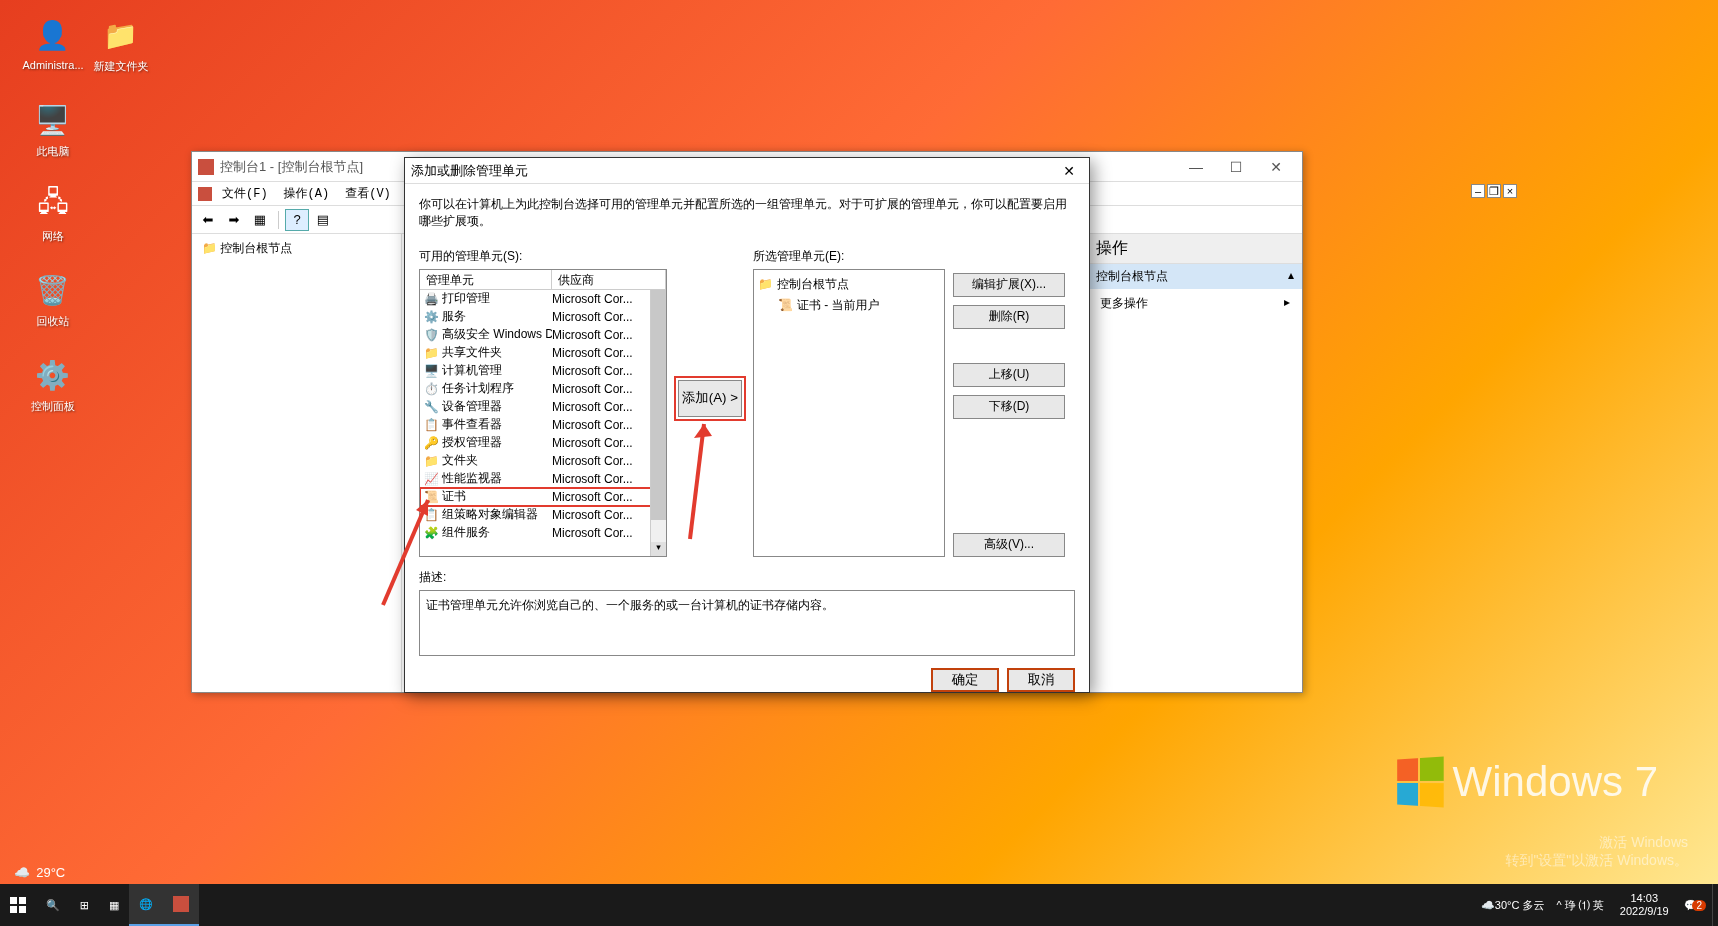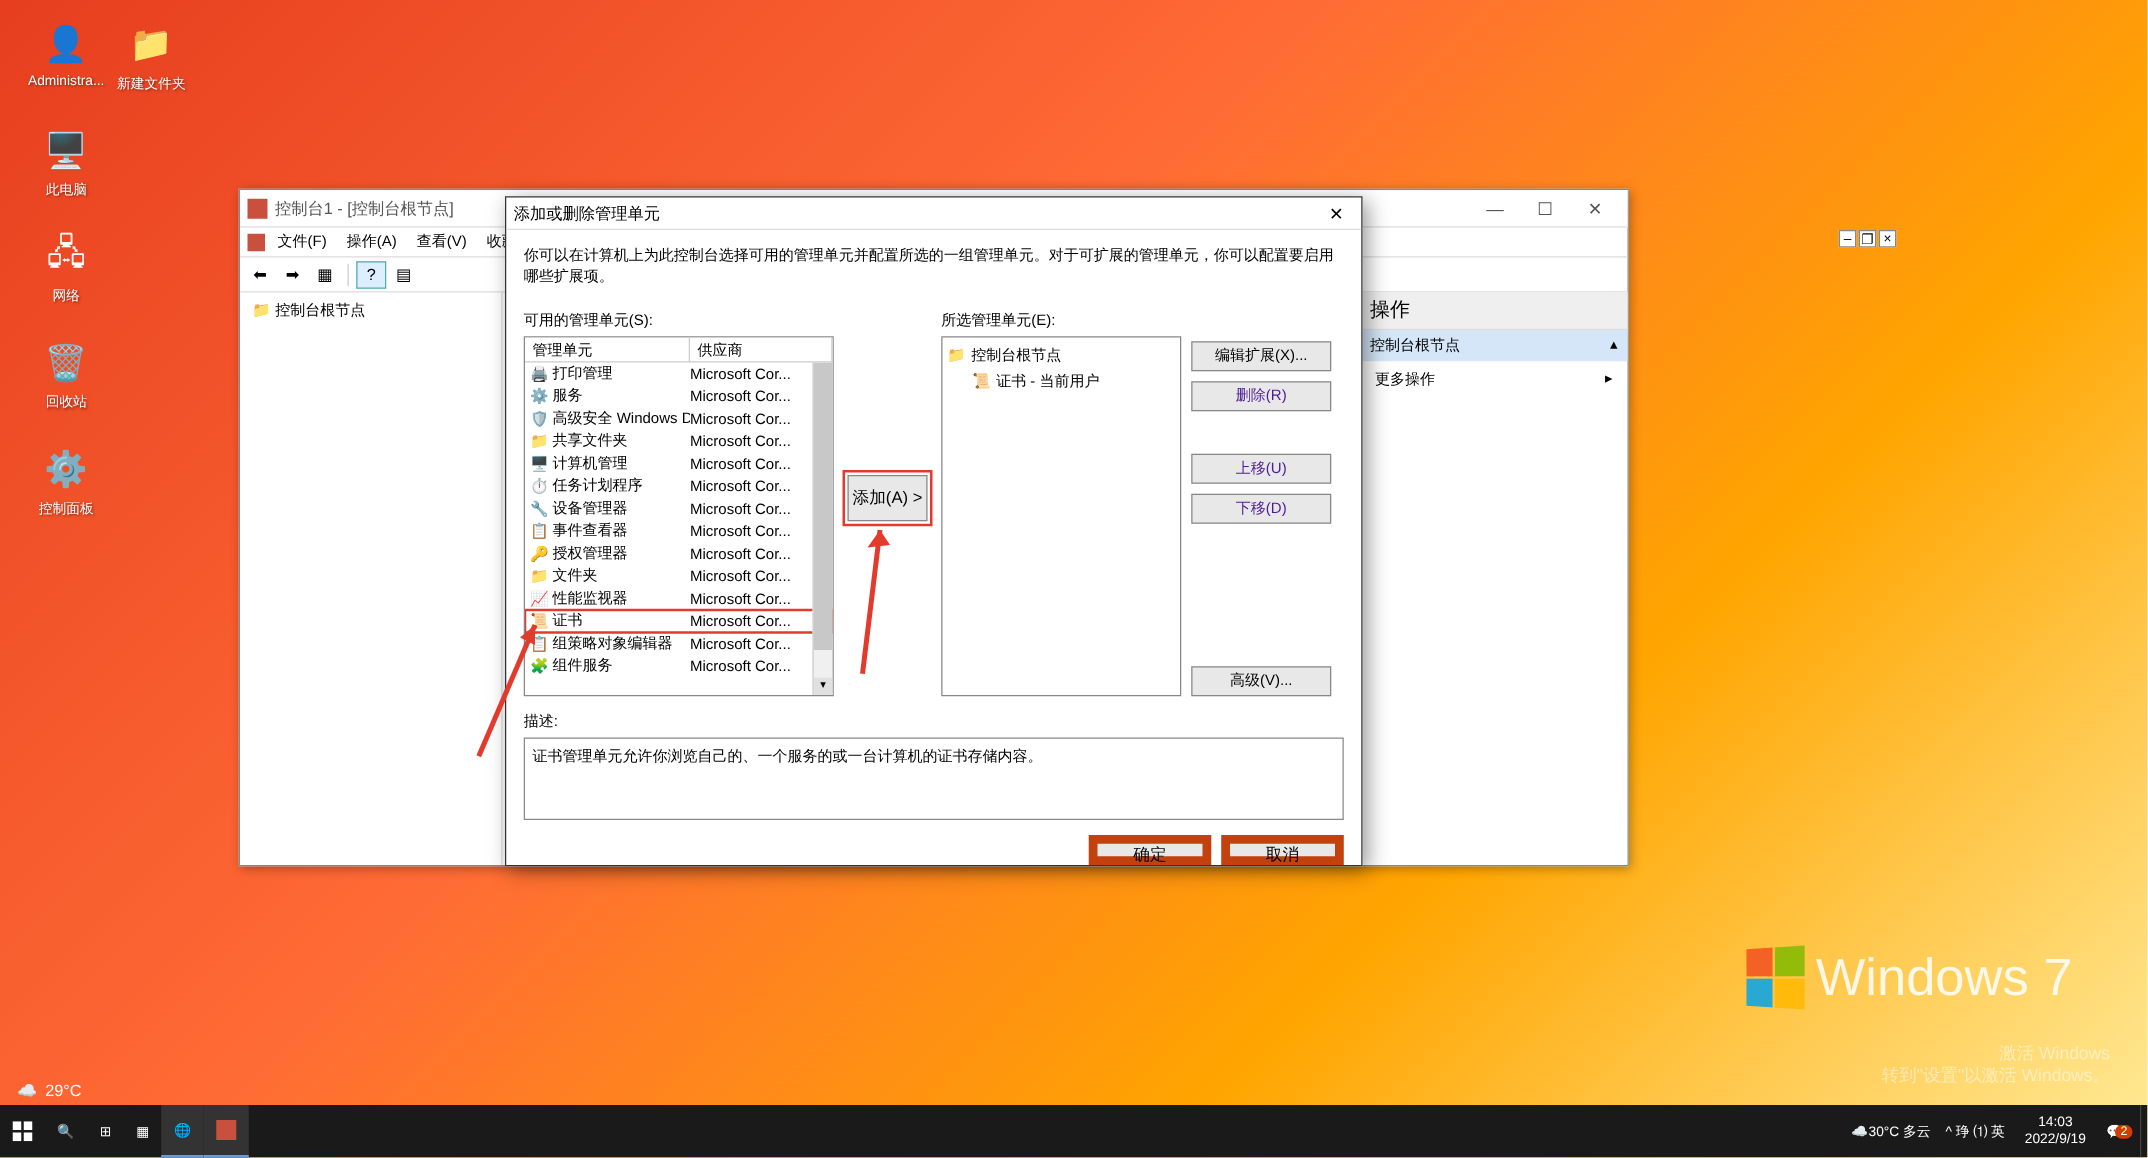--- a/index.html
+++ b/index.html
@@ -12,21 +12,21 @@
     
     
     .mmc-window { position: absolute; left: 191px; top: 151px; width: 1112px; height: 542px; background: #fff; border: 1px solid #888; box-shadow: 2px 2px 8px rgba(0,0,0,0.3); }
     .mmc-titlebar { height: 30px; background: #fff; display: flex; align-items: center; padding: 0 6px; border-bottom: 1px solid #ddd; }
     .mmc-title-icon { width: 16px; height: 16px; background: #c94f3e; margin-right: 6px; }
     .mmc-title { flex: 1; font-size: 13px; color: #555; }
     .mmc-ctrl { display: flex; }
     .mmc-ctrl-btn { width: 40px; height: 26px; display: flex; align-items: center; justify-content: center; font-size: 14px; color: #555; }
     .mmc-menubar { height: 24px; display: flex; align-items: center; padding: 0 6px; gap: 4px; font-size: 12px; border-bottom: 1px solid #ddd; }
     .mmc-menubar .file-icon { width: 14px; height: 14px; background: #c94f3e; }
-    .mmc-menu-item { padding: 2px 6px; }
+    .mmc-menu-item { padding: 2px 6px; font-family: Liberation Mono, monospace; }
     .mmc-toolbar { height: 28px; display: flex; align-items: center; padding: 0 4px; gap: 2px; border-bottom: 1px solid #ddd; }
     .mmc-tool { width: 24px; height: 22px; border: 1px solid transparent; display: flex; align-items: center; justify-content: center; font-size: 13px; }
     .mmc-body { display: flex; height: calc(100% - 82px); }
     .mmc-tree { width: 210px; border-right: 1px solid #ddd; padding: 4px 6px; font-size: 12px; }
     .mmc-tree-item { padding: 2px 4px; }
     .mmc-center { flex: 1; }
     .mmc-actions { width: 214px; }
     .mmc-actions-hdr { background: #efefef; padding: 4px 8px; font-size: 16px; border-bottom: 1px solid #ddd; }
     .mmc-actions-root { background: #d4e6f7; padding: 4px 8px; font-size: 12px; display: flex; justify-content: space-between; }
     .mmc-actions-more { padding: 6px 12px; font-size: 12px; display: flex; justify-content: space-between; }
@@ -56,26 +56,26 @@
     .list-row .cell-vendor { flex: 1; overflow: hidden; white-space: nowrap; padding-right: 18px; }
     .list-row .icon { width: 14px; height: 14px; flex-shrink: 0; }
     .highlight-red { outline: 2px solid #e23b2e; outline-offset: -1px; }
     .mid-col { width: 70px; display: flex; align-items: flex-start; justify-content: center; padding-top: 132px; }
     .add-btn { width: 64px; height: 37px; border: 1px solid #888; background: #e8e8e8; outline: 2px solid #e23b2e; outline-offset: 2px; }
     .right-list { width: 192px; padding: 4px; }
     .right-tree-item { padding: 2px 0; display: flex; align-items: center; gap: 4px; }
     .right-tree-child { padding-left: 20px; }
     .right-btns { width: 112px; display: flex; flex-direction: column; gap: 8px; padding-top: 0; }
     .dlg-btn { height: 24px; border: 1px solid #888; background: #e8e8e8; font-size: 12px; }
-    .dlg-btn:disabled { color: #4c1d95; }
+    .dlg-btn:disabled { color: #000000; }
     .spacer { flex: 1; }
     .desc-sec { margin-top: 12px; }
     .desc-box { border: 1px solid #888; height: 66px; padding: 6px; margin-top: 4px; }
     .dialog-footer { display: flex; justify-content: flex-end; gap: 8px; padding: 0 14px 14px; }
-    .dialog-footer button { width: 98px; height: 24px; border: 7px solid #c2410c; background: #e8e8e8; }
+    .dialog-footer button { width: 68px; height: 24px; border: 2px solid #c2410c; background: #e8e8e8; }
     
     
     .arrow { position: absolute; pointer-events: none; }
     .arrow svg { overflow: visible; }
     
     
     .watermark-w7 { position: absolute; right: 60px; bottom: 120px; display: flex; align-items: center; gap: 10px; opacity: 0.85; margin-top: 19px; }
     .w7-logo { width: 48px; height: 48px; display: grid; grid-template: 1fr 1fr / 1fr 1fr; gap: 2px; transform: perspective(100px) rotateY(-15deg); }
     .w7-logo div:nth-child(1) { background: #f25022; } .w7-logo div:nth-child(2) { background: #7fba00; }
     .w7-logo div:nth-child(3) { background: #00a4ef; } .w7-logo div:nth-child(4) { background: #ffb900; }

